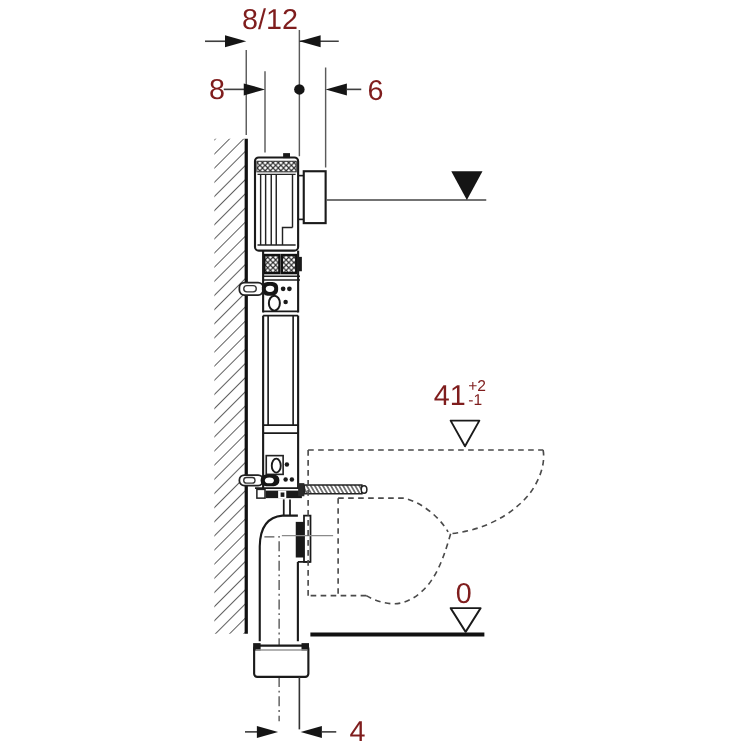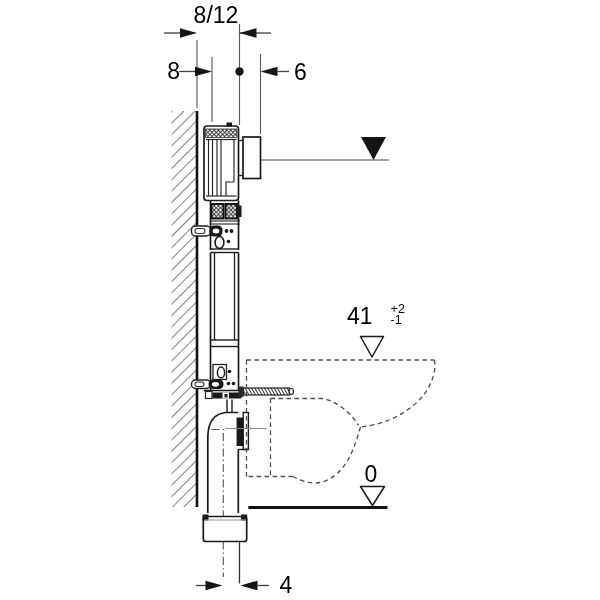--- a/index.html
+++ b/index.html
@@ -1,24 +1,24 @@
 <!DOCTYPE html>
 <html><head>
 <meta charset="utf-8">
 <style>
   html,body{margin:0;padding:0;background:#ffffff;}
   #canvas{position:relative;width:600px;height:600px;background:#ffffff;overflow:hidden;
           font-family:"Liberation Sans", sans-serif;}
   svg{position:absolute;left:0;top:0;}
-  .dim-label{position:absolute;font-size:23px;line-height:24px;color:#000000;
+  .dim-label{position:absolute;font-size:23px;line-height:24px;color:#7f1d1d;
              font-family:"Liberation Sans", sans-serif;white-space:nowrap;}
   .center{text-align:center;}
   .tol-stack{display:flex;flex-direction:column;justify-content:center;
              font-size:12.5px;line-height:11px;margin-top:-2px;}
-  .lbl-row{display:flex;flex-direction:row;gap:18px;}
+  .lbl-row{display:flex;flex-direction:row;gap:2px;}
 </style>
 </head>
 <body>
 
 <div id="canvas">
 <svg width="600" height="600" viewBox="0 0 600 600">
   <defs>
     <pattern id="wallHatch" width="8" height="8" patternUnits="userSpaceOnUse" patternTransform="rotate(-45)">
       <line x1="0" y1="0" x2="8" y2="0" stroke="#2a2a2a" stroke-width="1.2"></line>
     </pattern>

